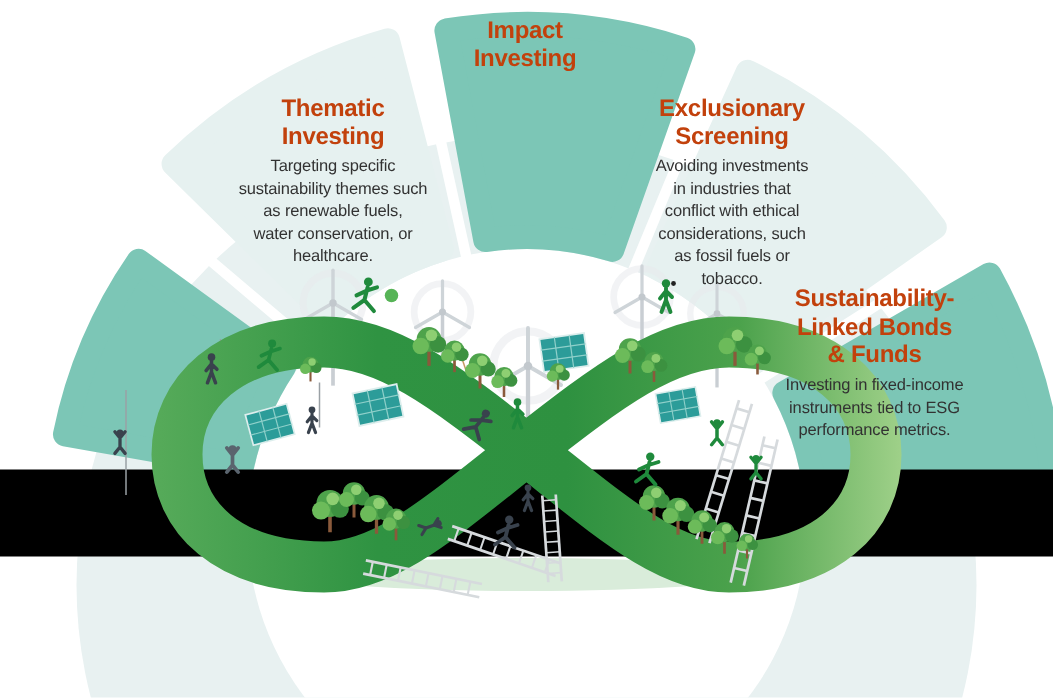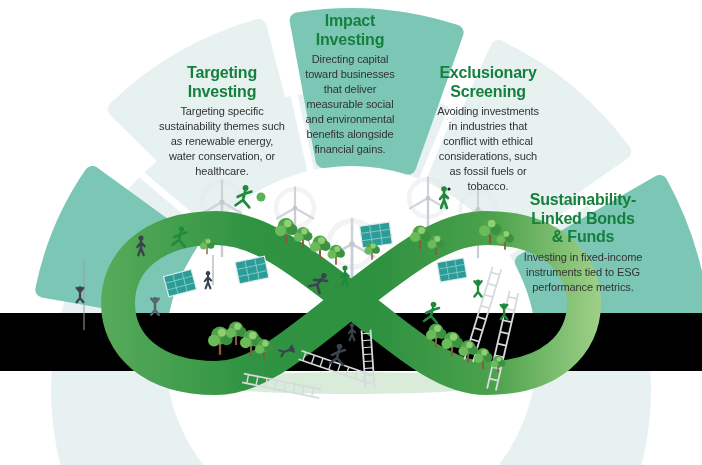--- a/index.html
+++ b/index.html
@@ -2,21 +2,21 @@
 <html><head>
 <meta charset="utf-8">
 <style>
   html,body{margin:0;padding:0;}
   body{width:702px;height:465px;overflow:hidden;background:#fff;
        font-family:"Liberation Sans",sans-serif;position:relative;}
   .stage{position:absolute;left:0;top:0;width:702px;height:465px;}
   svg.base{position:absolute;left:0;top:0;}
   .seg-text{position:absolute;text-align:center;pointer-events:none;}
   .seg-text h3{margin:0;font-size:16px;line-height:1.16;font-weight:bold;
-               color:#15803d;letter-spacing:-0.2px;white-space:pre-line;}
+               color:#c2410c;letter-spacing:-0.2px;white-space:pre-line;}
   .seg-text p{margin:3px 0 0 0;font-size:11px;line-height:1.36;color:#323232;
               letter-spacing:-0.1px;white-space:pre-line;}
   .t-esg{left:10px;top:177px;width:215px;}
   .t-thematic{left:112px;top:64px;width:220px;}
   .t-impact{left:252px;top:12px;width:196px;}
   .t-exclusionary{left:388px;top:64px;width:200px;}
   .t-sustainability{left:478px;top:191px;width:210px;}
 </style>
 </head>
 <body>
@@ -186,38 +186,31 @@
       <use href="#p-climb" transform="translate(284,352) rotate(70) scale(0.8)" style="color:#39424d"></use>
       <use href="#p-stand" transform="translate(352,334) scale(0.8)" style="color:#39424d"></use>
       <use href="#p-climb" transform="translate(80,298) scale(0.85)" style="color:#39424d"></use>
     </g>
   </g>
 </svg>
 
 <div class="seg-text t-esg">
 </div>
 <div class="seg-text t-thematic">
-  <h3>Targeting
+  <h3>Thematic
 Investing</h3>
   <p>Targeting specific
 sustainability themes such
-as renewable energy,
+as renewable fuels,
 water conservation, or
 healthcare.</p>
 </div>
 <div class="seg-text t-impact">
   <h3>Impact
 Investing</h3>
-  <p>Directing capital
-toward businesses
-that deliver
-measurable social
-and environmental
-benefits alongside
-financial gains.</p>
 </div>
 <div class="seg-text t-sustainability">
   <h3>Sustainability-
 Linked Bonds
 &amp; Funds</h3>
   <p>Investing in fixed-income
 instruments tied to ESG
 performance metrics.</p>
 </div>
 <div class="seg-text t-exclusionary">

